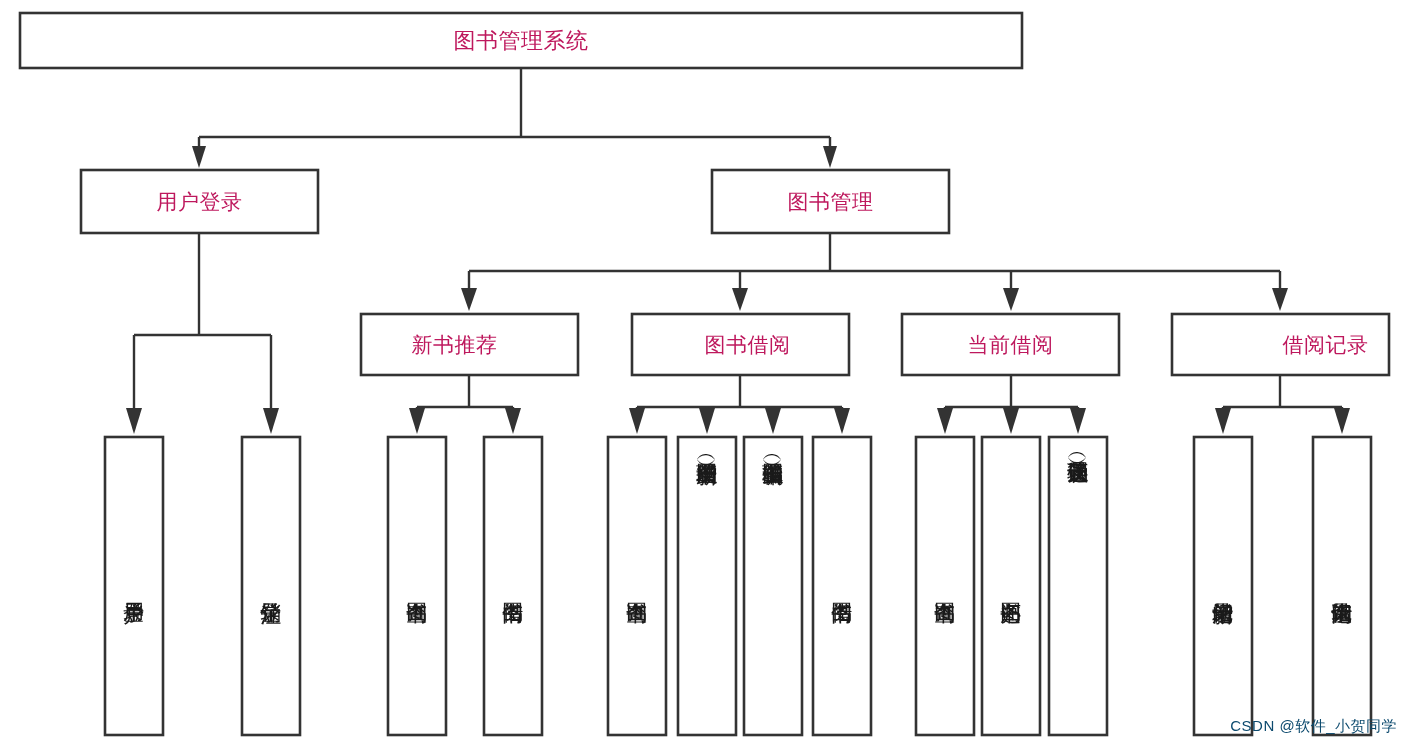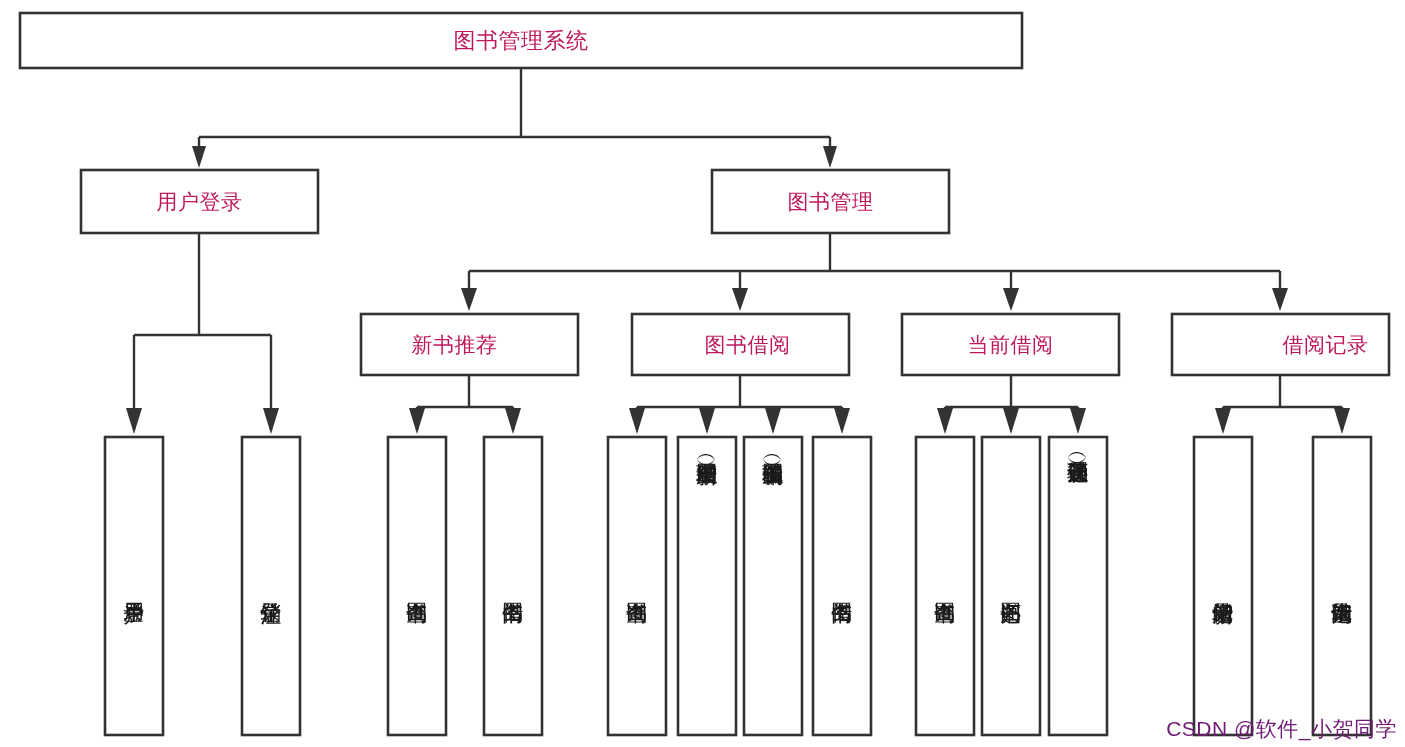--- a/index.html
+++ b/index.html
@@ -64,23 +64,23 @@
     text-orientation: upright;
     white-space: nowrap;
     pointer-events: none;
   }
   .title-label {
     font-size: 22px;
   }
   .watermark {
     position: absolute;
     right: 8px;
-    bottom: 4px;
-    font-size: 21px;
-    color: #701a75;
+    bottom: 11px;
+    font-size: 15px;
+    color: #0c4a6e;
     letter-spacing: 0.5px;
     white-space: nowrap;
   }
 </style>
 </head>
 <body>
 
 <div id="diagram-root">
 
   <svg class="diagram-canvas" viewBox="0 0 1405 747">

